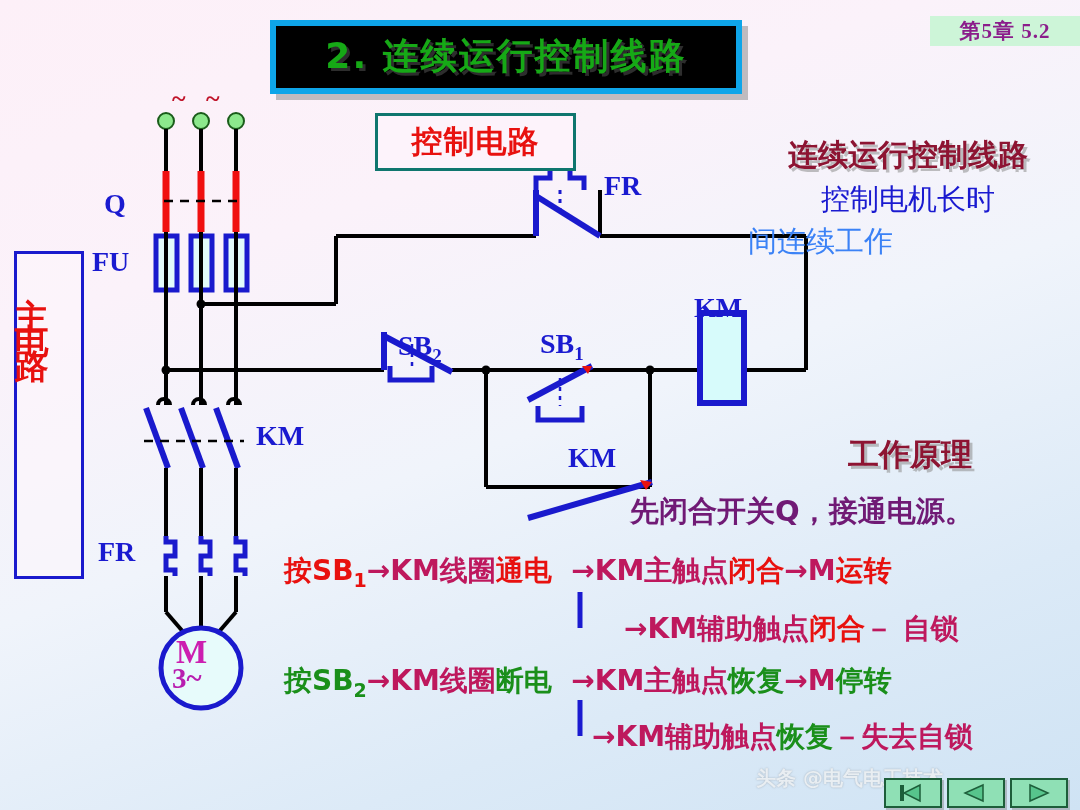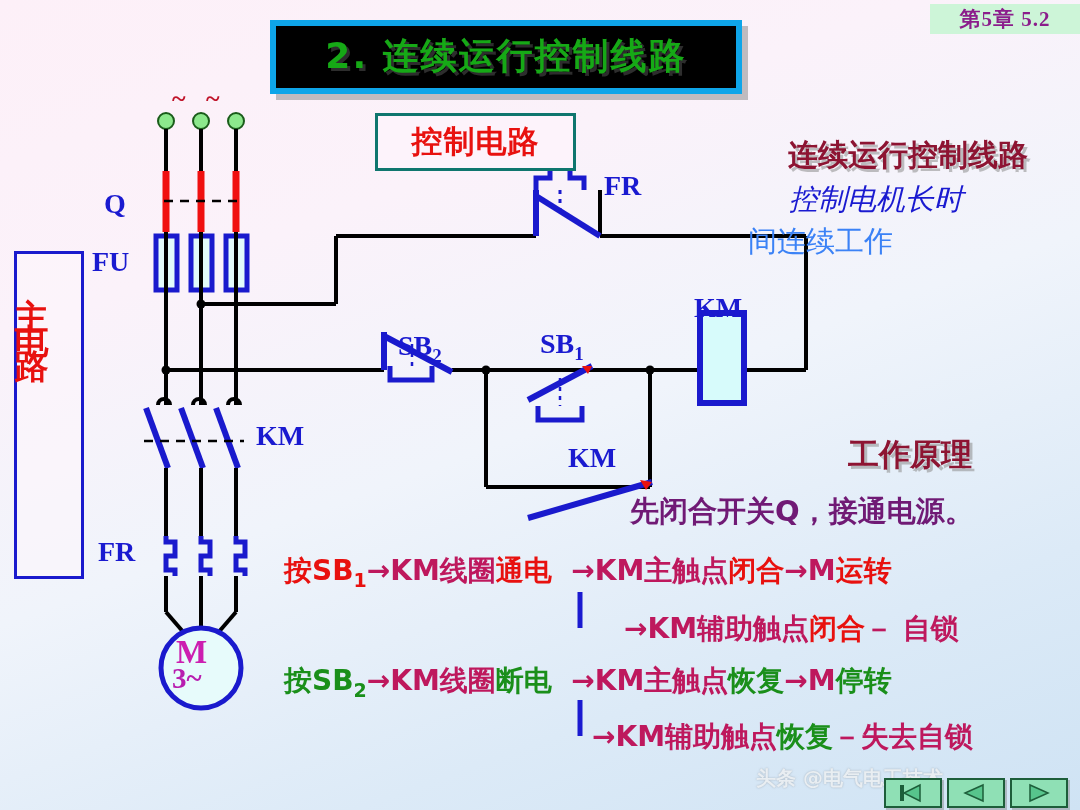--- a/index.html
+++ b/index.html
@@ -10,21 +10,21 @@
   body {
     position: relative;
     font-family: "Liberation Serif", "DejaVu Serif", serif;
     background: linear-gradient(160deg, #fdf0f8 0%, #fbf2fa 28%, #f0f4fb 52%, #dceaf7 78%, #cfe3f4 100%);
   }
   .abs { position: absolute; }
   svg { position: absolute; left: 0; top: 0; }
 
   
   #chapter-tag {
-    left: 930px; top: 4px; width: 150px; height: 30px;
+    left: 930px; top: 16px; width: 150px; height: 30px;
     background: #cdf5d8;
     color: #8b1d8b;
     font-weight: bold;
     font-size: 21px;
     line-height: 30px;
     text-align: center;
     letter-spacing: 1px;
   }
 
   
@@ -74,21 +74,21 @@
     font-family: "DejaVu Sans", "Liberation Sans", sans-serif;
   }
 
   
   .hdr-red {
     color: #8d1432; font-weight: bold;
     text-shadow: 3px 3px 0 rgba(140,140,140,0.55);
     font-family: "DejaVu Sans", "Liberation Sans", sans-serif;
   }
   #func-title { left: 748px; top: 135px; width: 320px; font-size: 30px; text-align: center; }
-  #func-l1 { left: 716px; top: 180px; width: 320px; font-size: 29px; text-align: center; color: #1a1ad0; font-family:"DejaVu Sans","Liberation Sans",sans-serif;font-style:italic; }
+  #func-l1 { left: 748px; top: 180px; width: 320px; font-size: 29px; text-align: center; color: #1a1ad0; font-family:"DejaVu Sans","Liberation Sans",sans-serif; }
   #func-l2 { left: 748px; top: 222px; width: 320px; font-size: 29px; text-align: left; color: #3b82f6; font-family:"DejaVu Sans","Liberation Sans",sans-serif; }
 
   #principle-title { left: 760px; top: 434px; width: 300px; font-size: 31px; text-align: center; }
   #principle-l1 { left: 630px; top: 492px; width: 440px; font-size: 29px; color: #701a75; font-weight:bold; font-family:"DejaVu Sans","Liberation Sans",sans-serif; }
 
   
   .expl {
     font-weight: bold; font-size: 28px;
     font-family: "DejaVu Sans", "Liberation Sans", sans-serif;
     white-space: nowrap;

